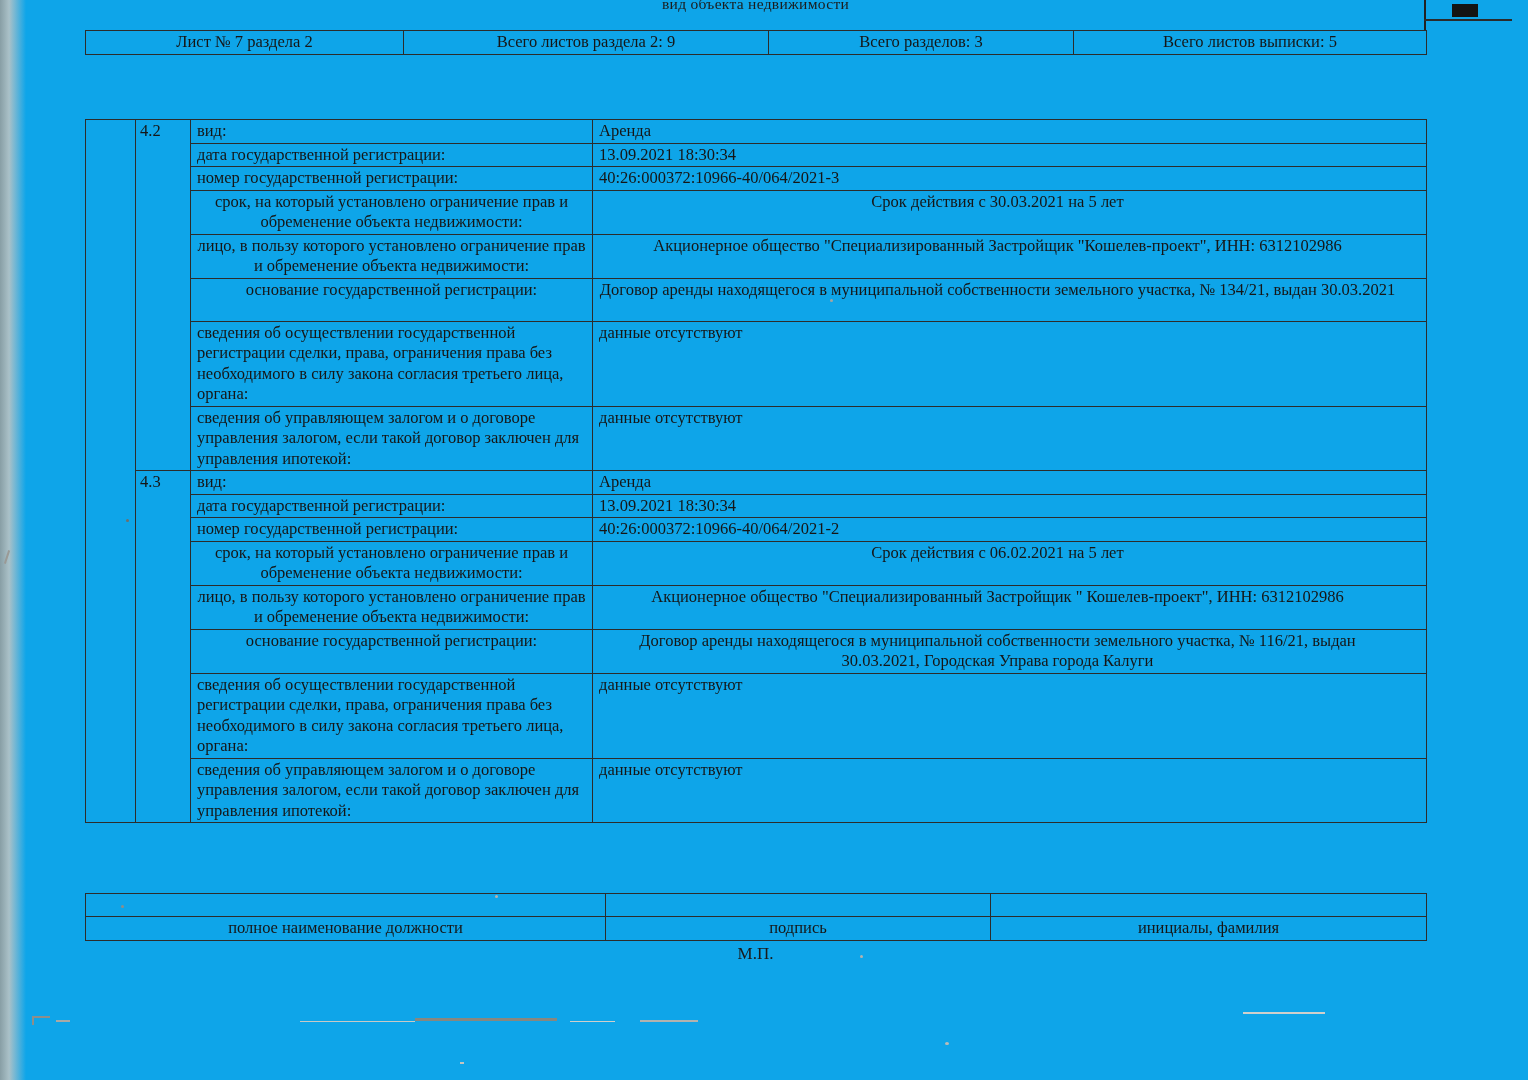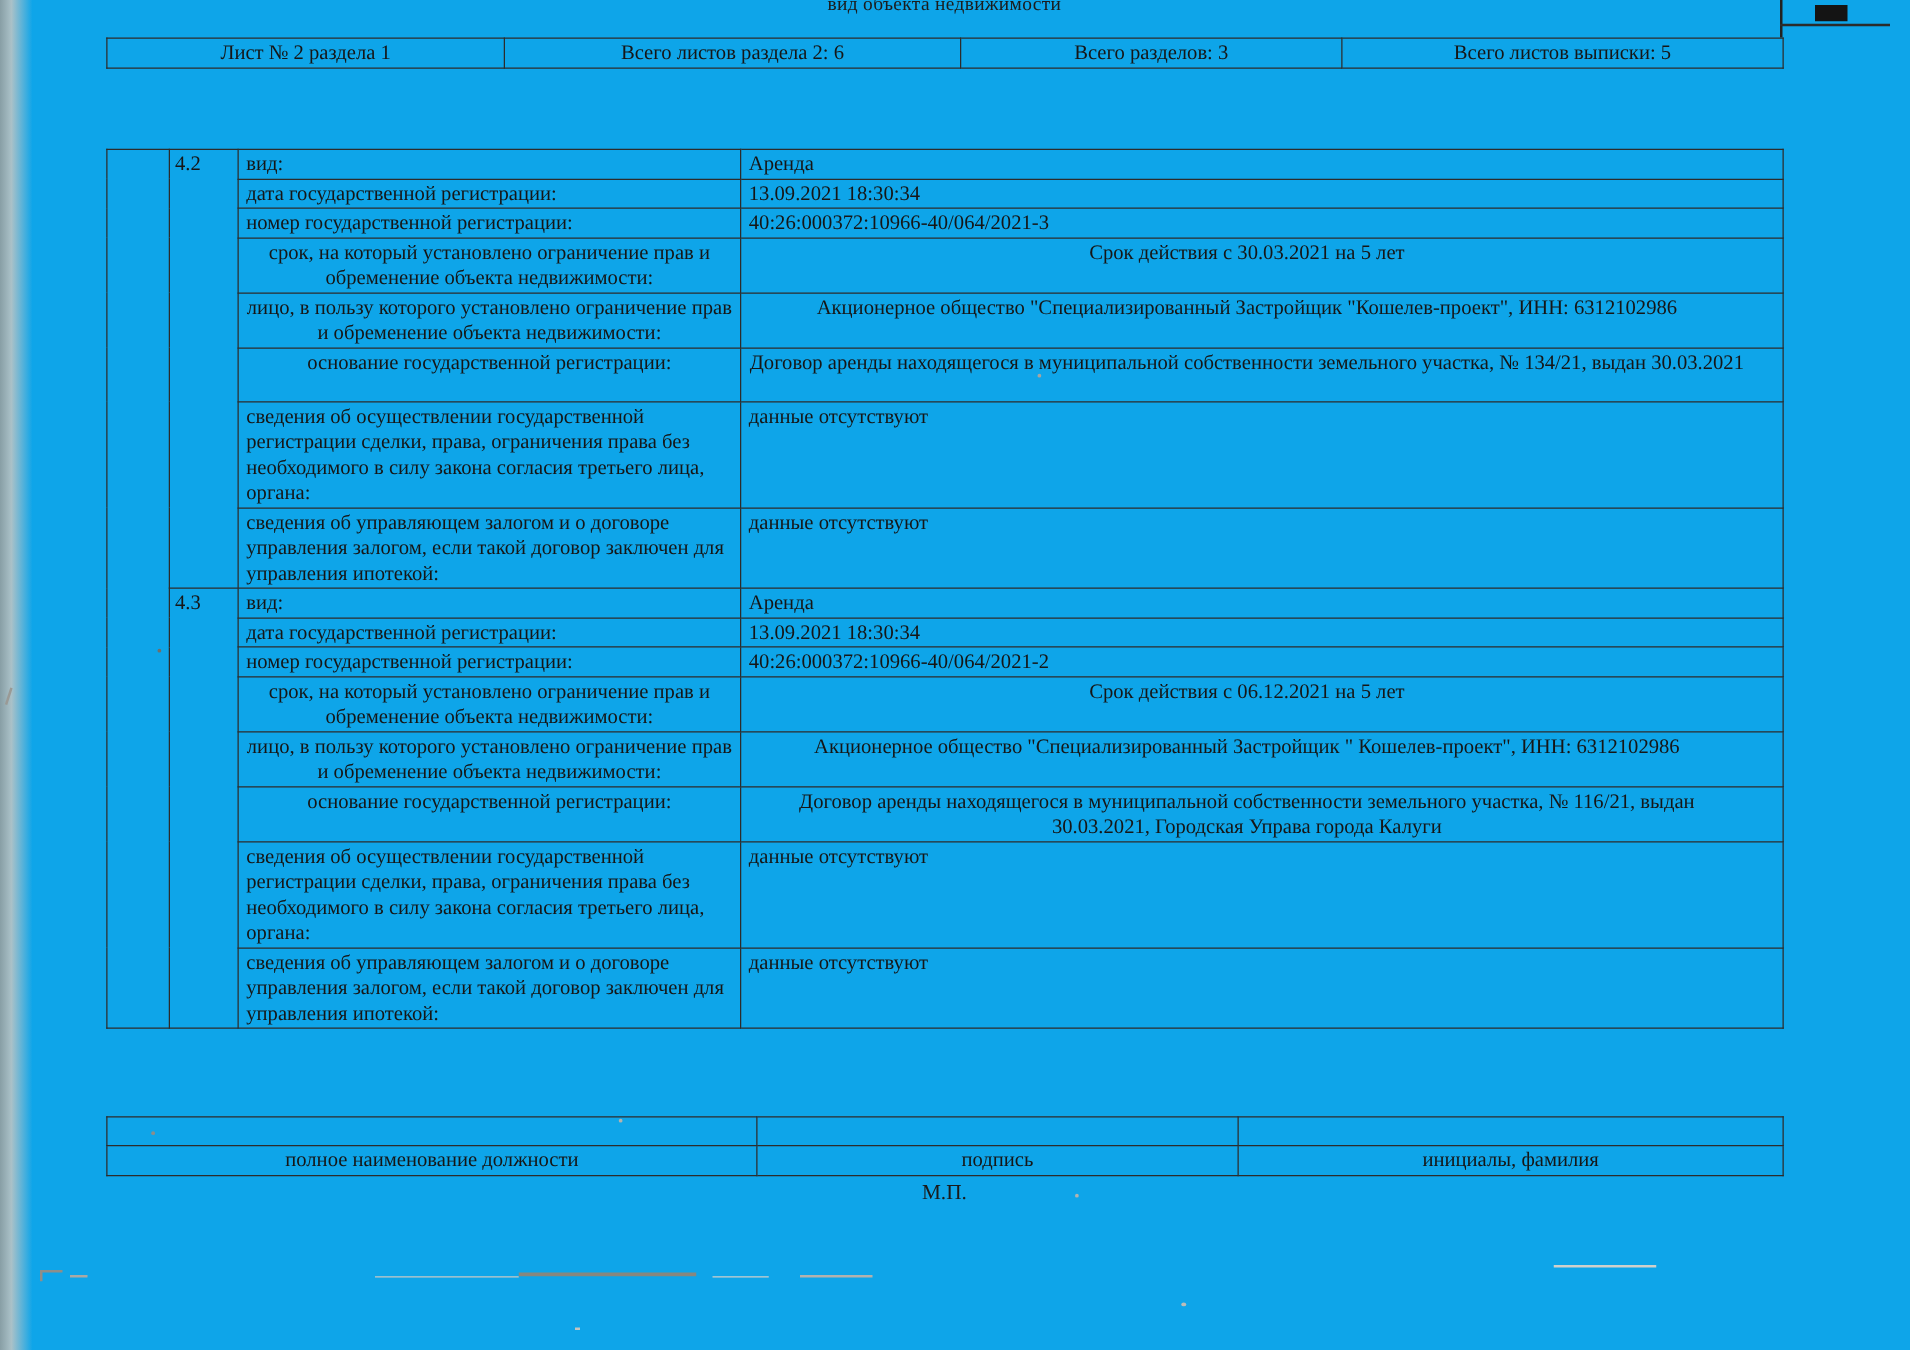--- a/index.html
+++ b/index.html
@@ -84,22 +84,22 @@
   <div class="abs header-table">
     <table class="doc">
       <colgroup>
           <col style="width:318px">
           <col style="width:365px">
           <col style="width:305px">
           <col style="width:353px">
         </colgroup>
       <tbody>
           <tr>
-        <td>Лист № 2 раздела 1</td>
-        <td>Всего листов раздела 2: 6</td>
+        <td>Лист № 7 раздела 2</td>
+        <td>Всего листов раздела 2: 9</td>
         <td>Всего разделов: 3</td>
         <td>Всего листов выписки: 5</td>
       </tr>
     </tbody>
       </table>
   </div>
 
   <div class="abs cad-table">
     <table class="doc">
       <colgroup>
@@ -164,21 +164,21 @@
       <tr class="r1">
         <td>дата государственной регистрации:</td>
         <td class="val">13.09.2021 18:30:34</td>
       </tr>
       <tr class="r1">
         <td>номер государственной регистрации:</td>
         <td class="val">40:26:000372:10966-40/064/2021-2</td>
       </tr>
       <tr class="r2">
         <td>срок, на который установлено ограничение прав и обременение объекта недвижимости:</td>
-        <td class="val">Срок действия с 06.12.2021 на 5 лет</td>
+        <td class="val">Срок действия с 06.02.2021 на 5 лет</td>
       </tr>
       <tr class="r2">
         <td>лицо, в пользу которого установлено ограничение прав и обременение объекта недвижимости:</td>
         <td class="val">Акционерное общество "Специализированный Застройщик " Кошелев-проект", ИНН: 6312102986</td>
       </tr>
       <tr class="r2">
         <td>основание государственной регистрации:</td>
         <td class="val">Договор аренды находящегося в муниципальной собственности земельного участка, № 116/21, выдан 30.03.2021, Городская Управа города Калуги</td>
       </tr>
       <tr class="r3">

